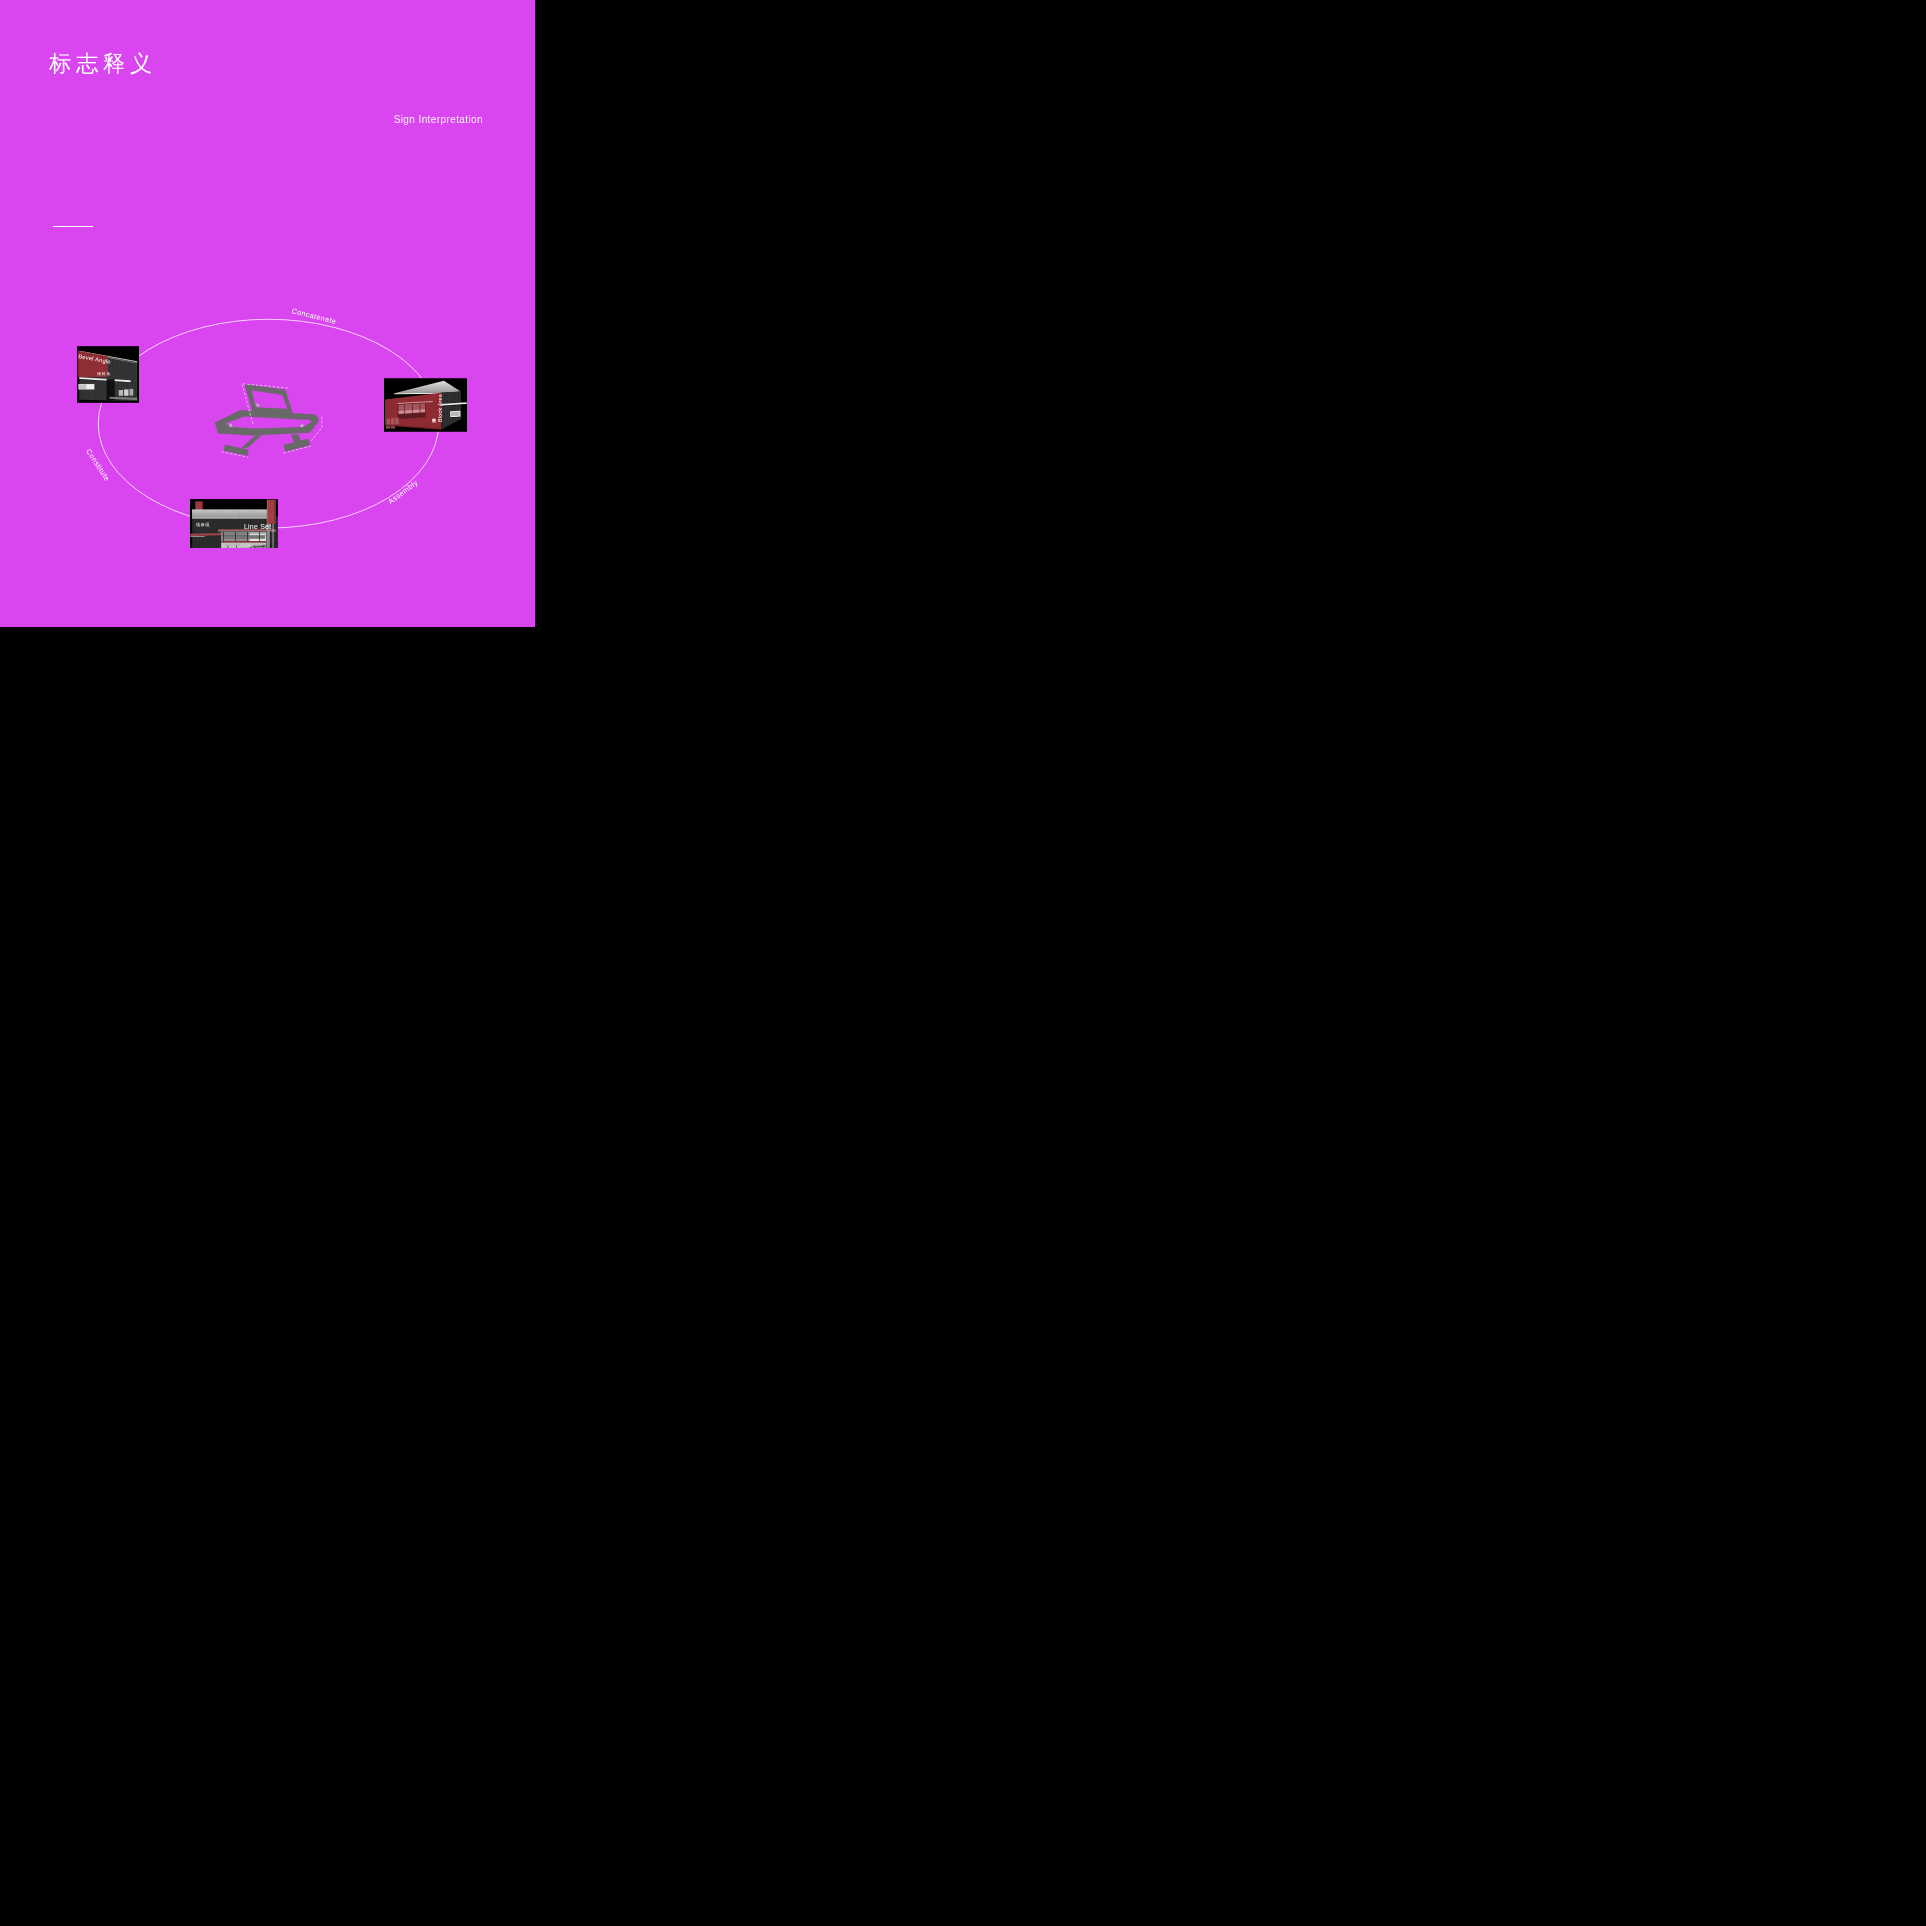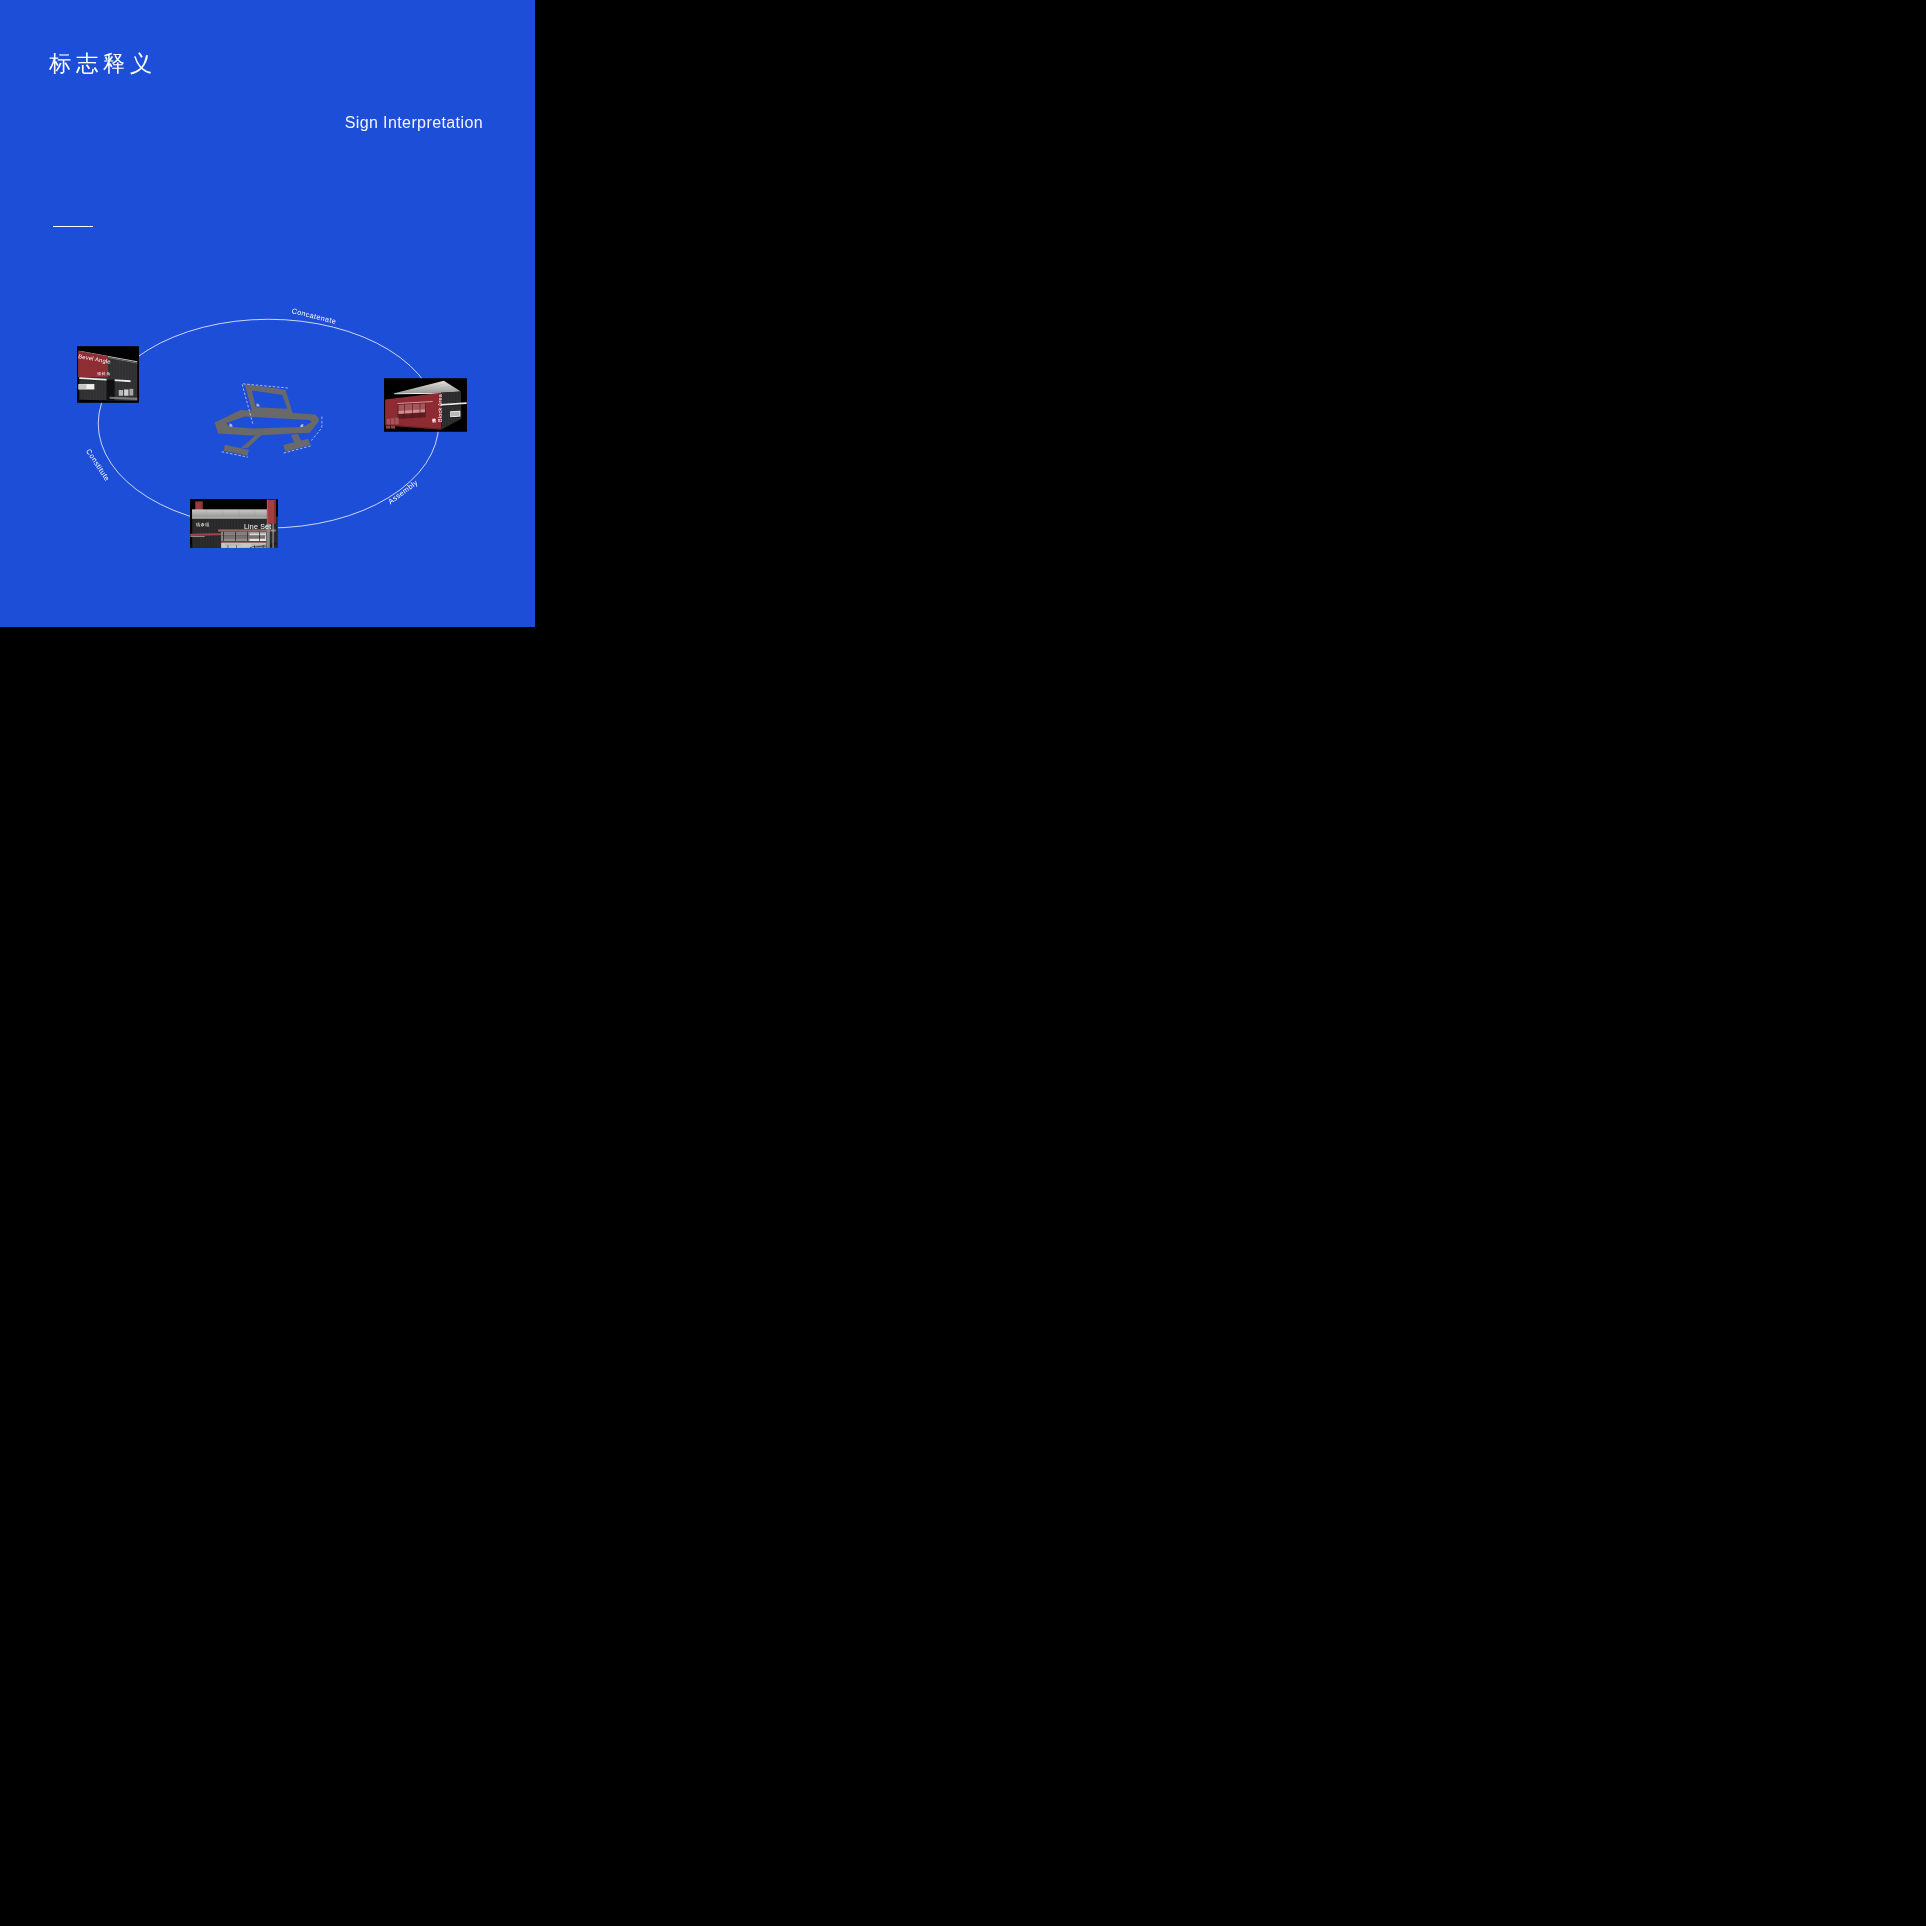--- a/index.html
+++ b/index.html
@@ -1,21 +1,21 @@
 <!DOCTYPE html>
 <html style="font-size:6.2px"><head>
 <meta charset="utf-8">
 <style>
   html,body{margin:0;padding:0;background:#000;}
-  #slide{position:relative;width:535px;height:627px;background:#1d4ed8;overflow:hidden;
+  #slide{position:relative;width:535px;height:627px;background:#d946ef;overflow:hidden;
          font-family:"Liberation Sans",sans-serif;}
   .abs{position:absolute;}
   #page-title{left:49px;top:49px;font-size:22.3px;font-weight:500;color:#ffffff;
               letter-spacing:4.6px;white-space:nowrap;}
-  #page-subtitle{right:52px;top:114px;font-size:16px;font-weight:400;color:#f5f5f5;
+  #page-subtitle{right:52px;top:114px;font-size:10px;font-weight:400;color:#f5f5f5;
                  letter-spacing:0.4px;white-space:nowrap;}
   #title-divider{left:53px;top:226px;width:40px;height:1.2px;background:#ffffff;}
   .arc-label{color:#ffffff;font-size:7.3px;letter-spacing:0.4px;white-space:nowrap;}
   #label-concatenate{left:314px;top:316px;transform:translate(-50%,-50%) rotate(14deg);}
   #label-constitute{left:98px;top:465px;transform:translate(-50%,-50%) rotate(57deg);}
   #label-assembly{left:403px;top:492px;transform:translate(-50%,-50%) rotate(-37deg);}
   .bldg-label{color:#ffffff;white-space:nowrap;}
   #label-bevel-en{left:79px;top:353px;font-size:5.8px;letter-spacing:0.2px;
                   transform:rotate(10.5deg);transform-origin:left top;}
   #label-bevel-zh{left:97px;top:371px;font-size:3.9px;letter-spacing:0.8px;}

